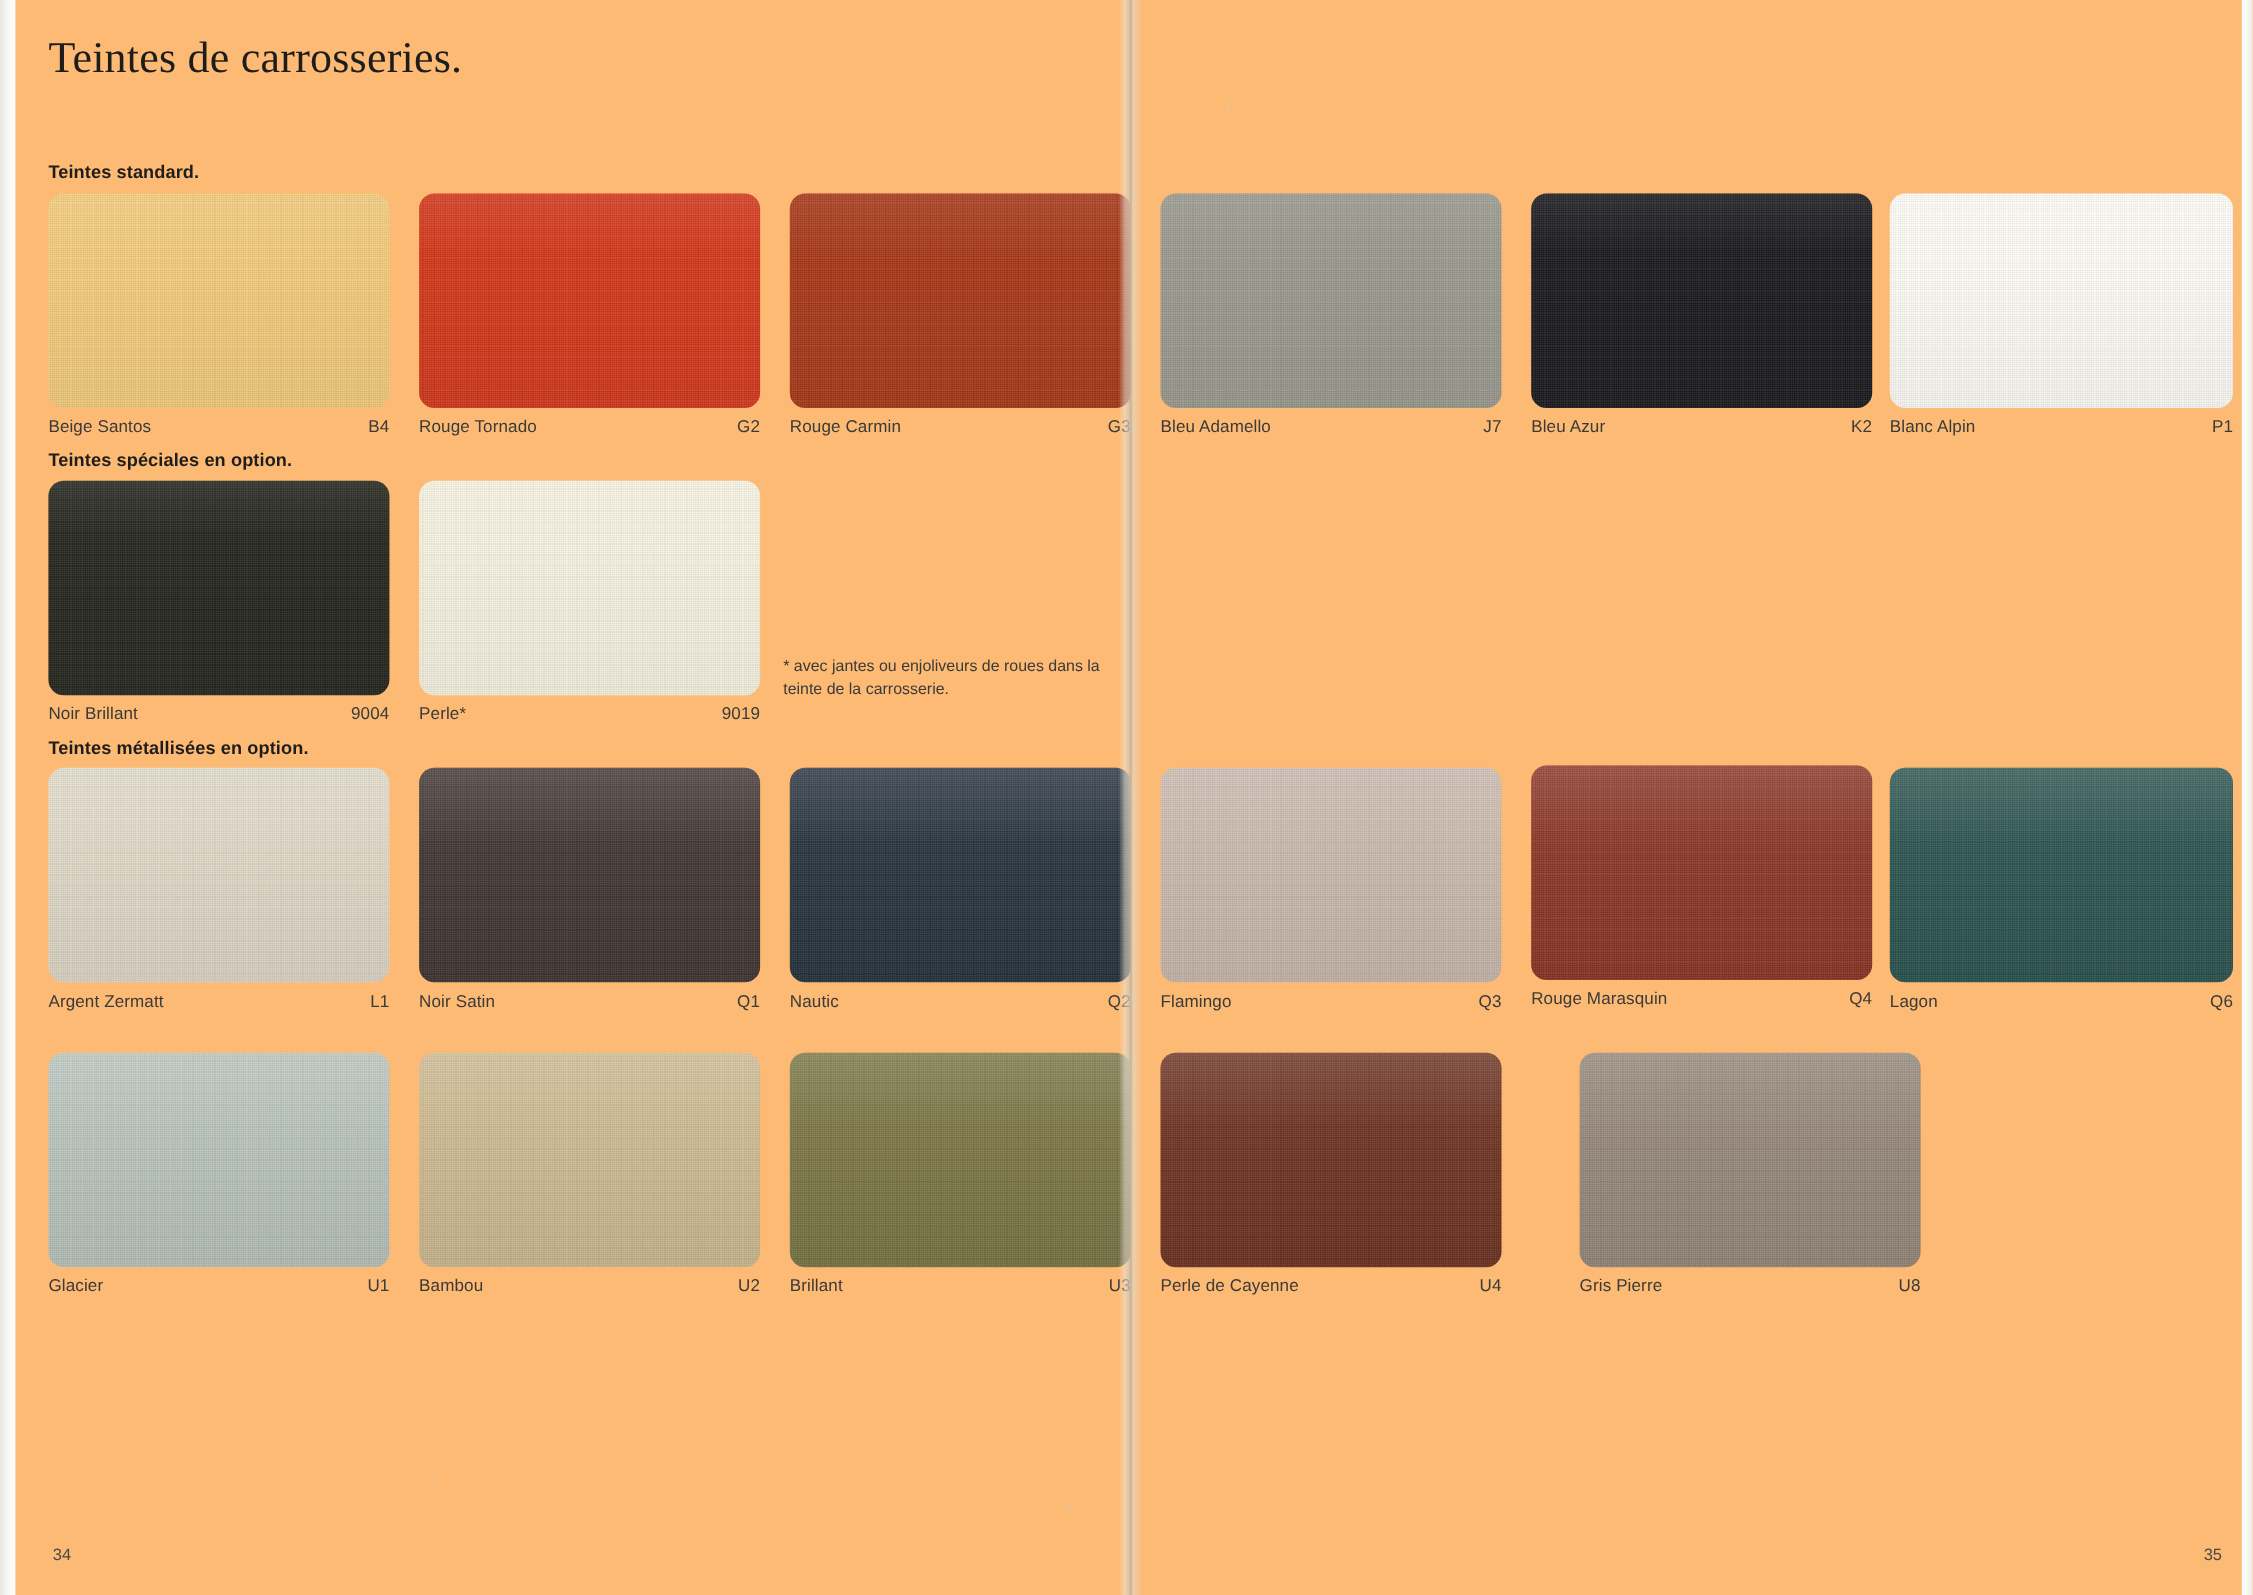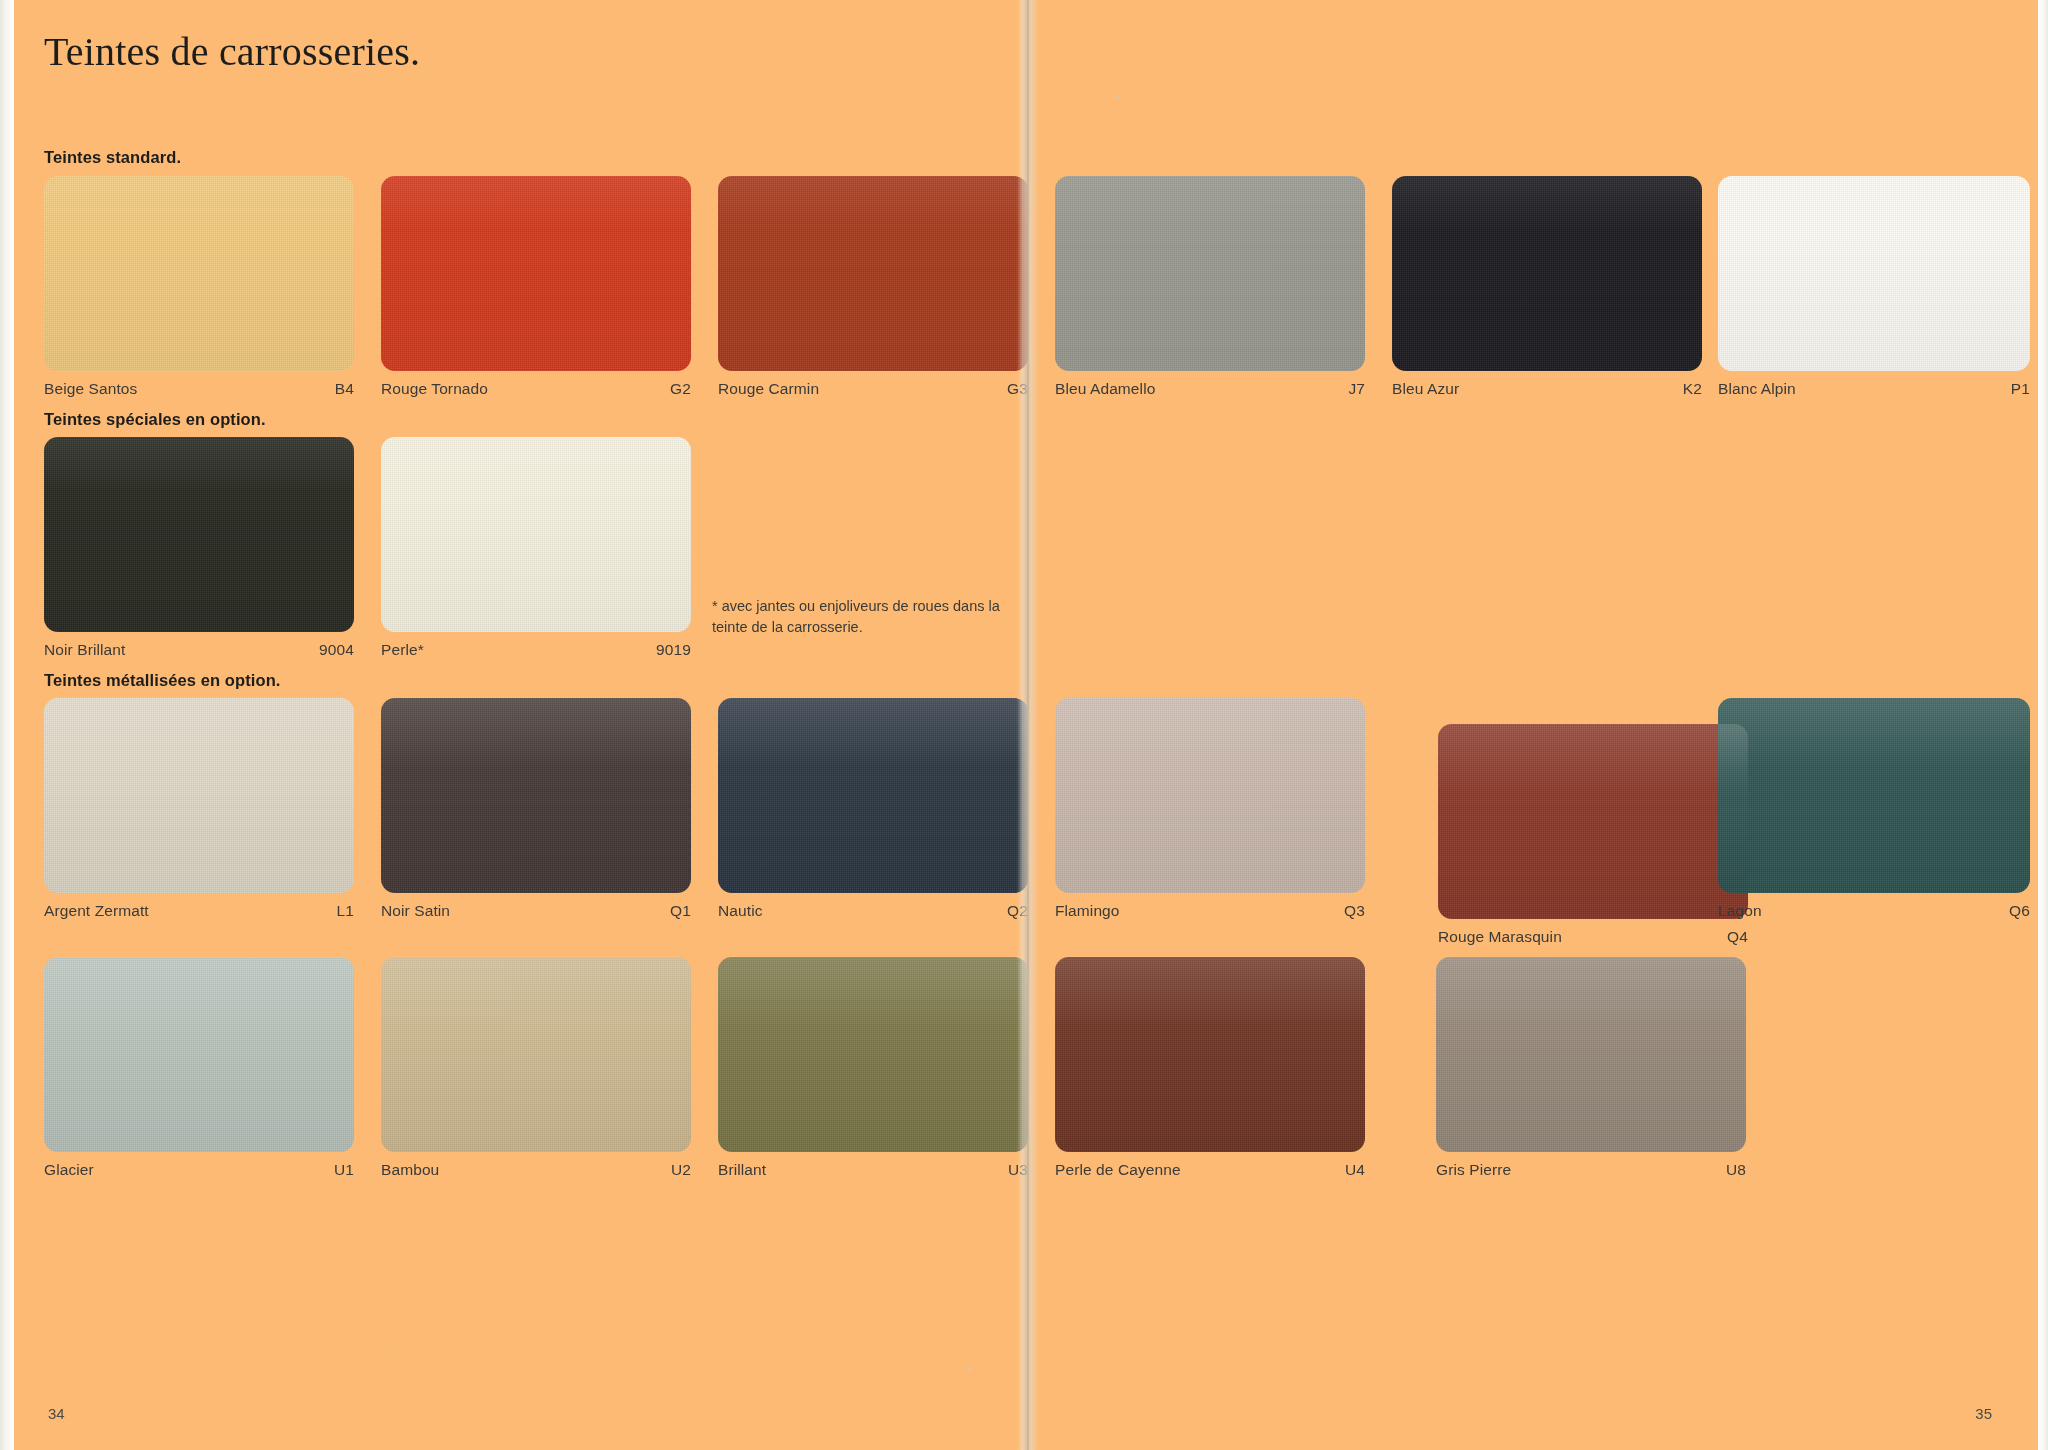--- a/index.html
+++ b/index.html
@@ -143,21 +143,21 @@
     color: #3a3a38;
   }
 
   .page-num {
     position: absolute;
     bottom: 28px;
     font-size: 15px;
     color: #4a4a48;
   }
   #page-num-left { left: 48px; }
-  #page-num-right { right: 56px; }
+  #page-num-right { right: 28px; }
 
   
   .speck {
     position: absolute;
     background: #cfcabf;
     border-radius: 50%;
     opacity: 0.55;
   }
 </style>
 </head>
@@ -256,21 +256,21 @@
           <span class="ccode">Q2</span>
         </div>
       </div>
       <div class="swatch-cell" style="left: 1055px; top: 698px;">
         <div class="swatch metallic" style="background: rgb(203, 185, 173);"></div>
         <div class="caption">
           <span class="cname">Flamingo</span>
           <span class="ccode">Q3</span>
         </div>
       </div>
-      <div class="swatch-cell" style="left: 1392px; top: 724px; margin-left: 46px;">
+      <div class="swatch-cell" style="left: 1392px; top: 696px;">
         <div class="swatch metallic" style="background: rgb(138, 53, 37);"></div>
         <div class="caption">
           <span class="cname">Rouge Marasquin</span>
           <span class="ccode">Q4</span>
         </div>
       </div>
       <div class="swatch-cell" style="left: 1718px; top: 698px; width: 312px;">
         <div class="swatch metallic" style="background: rgb(44, 84, 80); width: 312px;"></div>
         <div class="caption">
           <span class="cname">Lagon</span>

